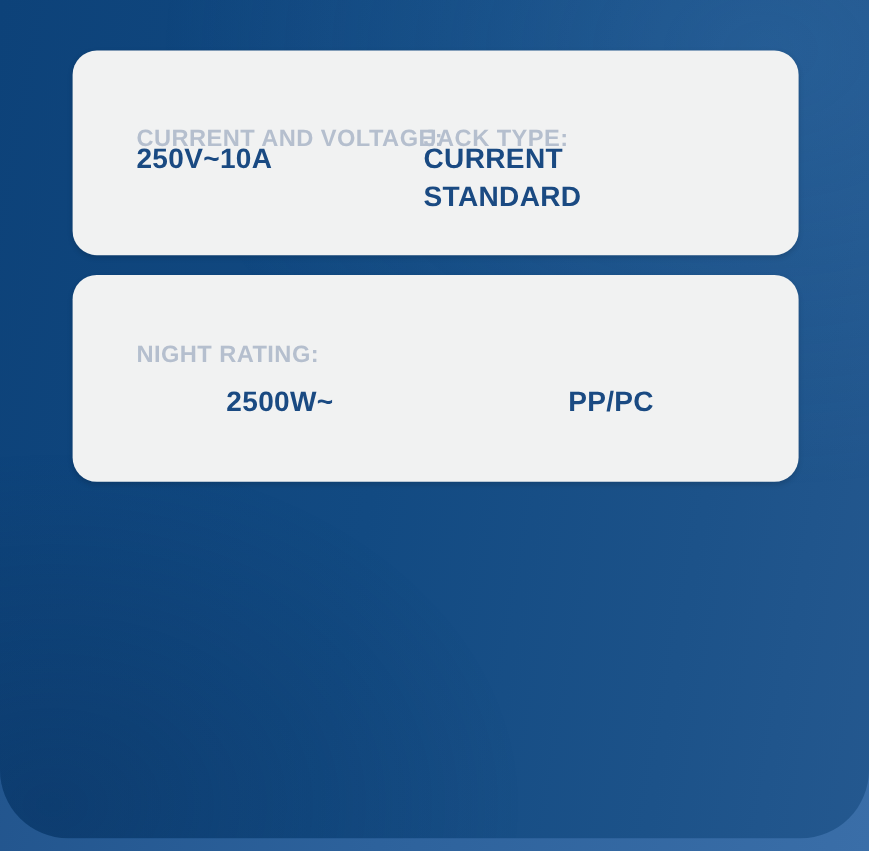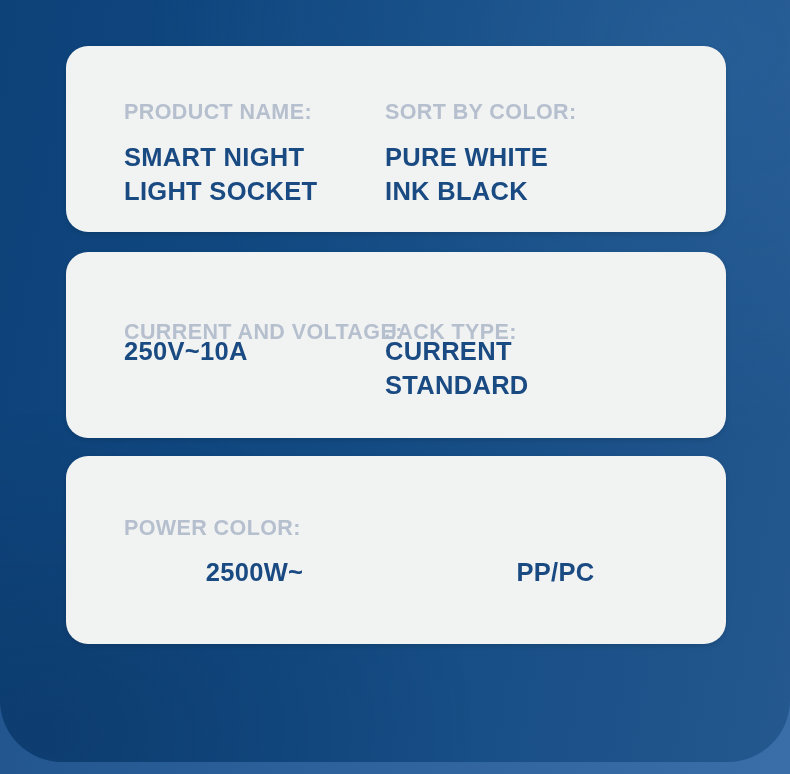--- a/index.html
+++ b/index.html
@@ -103,40 +103,20 @@
 </head>
 <body>
 
 <div id="stage">
   <div class="panel">
     <div class="panel-sheen"></div>
   </div>
 
   <div class="cards">
 
-    <div class="spec-card card-1">
-      <div class="row label-row">
-        <div class="col-left">
-          <span class="spec-label">PRODUCT NAME:</span>
-        </div>
-        <div class="col-right">
-          <span class="spec-label">SORT BY COLOR:</span>
-        </div>
-      </div>
-      <div class="row value-row">
-        <div class="col-left">
-          <span class="spec-value">SMART NIGHT
-LIGHT SOCKET</span>
-        </div>
-        <div class="col-right">
-          <span class="spec-value">PURE WHITE
-INK BLACK</span>
-        </div>
-      </div>
-    </div>
 
     <div class="spec-card card-2">
       <div class="row label-row">
         <div class="col-left">
           <span class="spec-label">CURRENT AND VOLTAGE:</span>
         </div>
         <div class="col-right">
           <span class="spec-label">JACK TYPE:</span>
         </div>
       </div>
@@ -147,21 +127,21 @@
         <div class="col-right">
           <span class="spec-value">CURRENT
 STANDARD</span>
         </div>
       </div>
     </div>
 
     <div class="spec-card card-3">
       <div class="row label-row">
         <div class="col-left">
-          <span class="spec-label">POWER COLOR:</span>
+          <span class="spec-label">NIGHT RATING:</span>
         </div>
       </div>
       <div class="row value-row">
         <div class="col-left">
           <span class="spec-value">2500W~</span>
         </div>
         <div class="col-right">
           <span class="spec-value">PP/PC</span>
         </div>
       </div>

